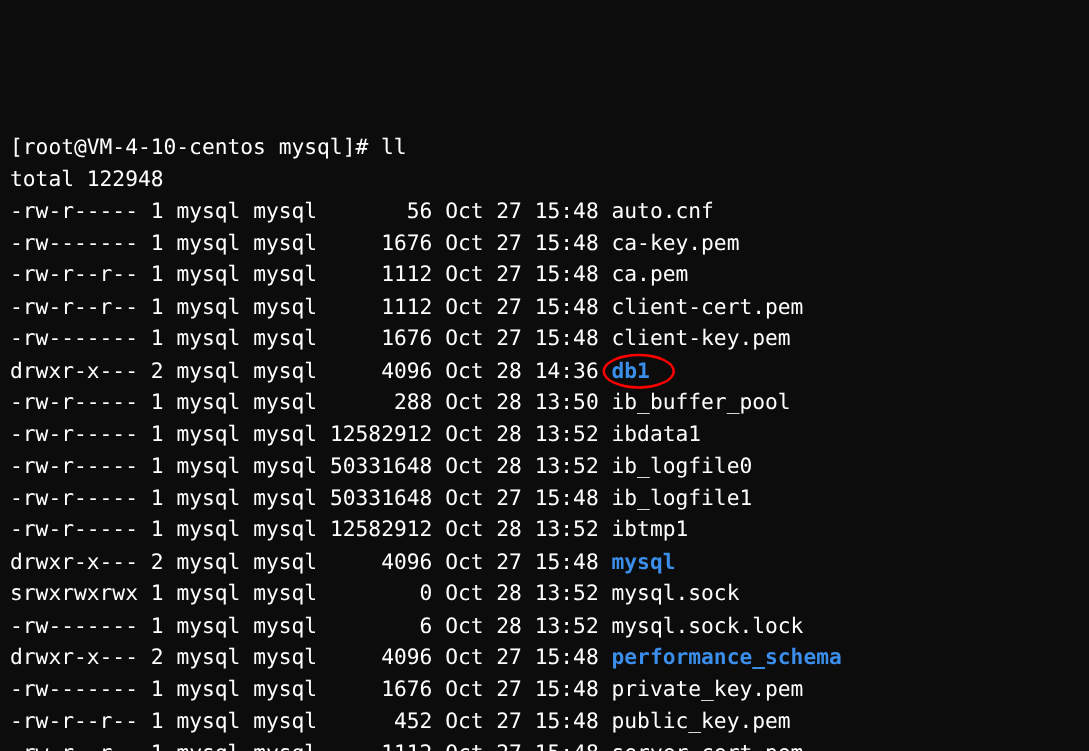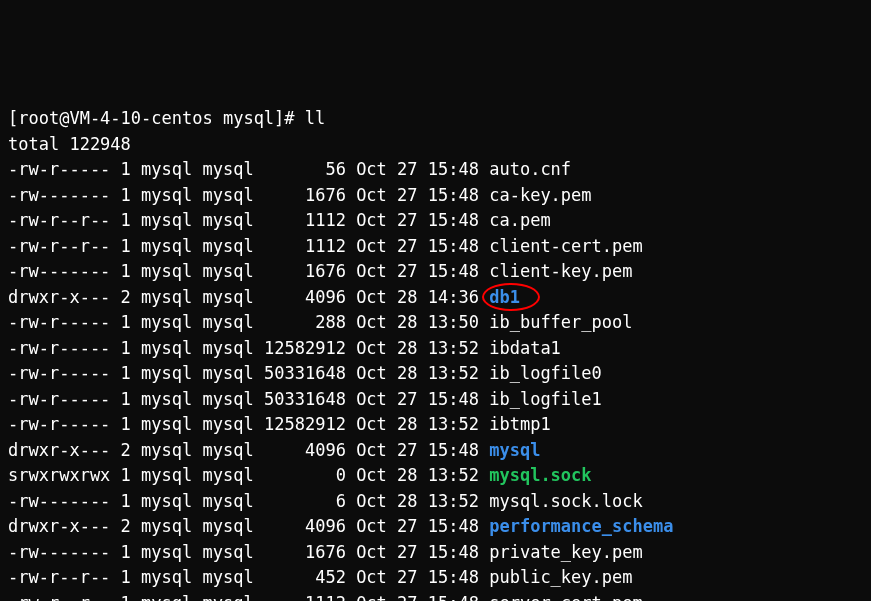--- a/index.html
+++ b/index.html
@@ -14,22 +14,22 @@
     }
     .line {
       display: block;
     }
     .blue {
       color: #3b8eea;
       font-weight: bold;
       text-align: center;
     }
     .magenta {
-      color: #22c55e;
-      font-weight: bold;
+      color: #ffffff;
+      font-weight: normal;
       text-align: right;
     }
     .circled {
       position: relative;
       display: inline-block;
     }
     .circle-overlay {
       position: absolute;
       border: 2px solid #ff0000;
       border-radius: 50%;

